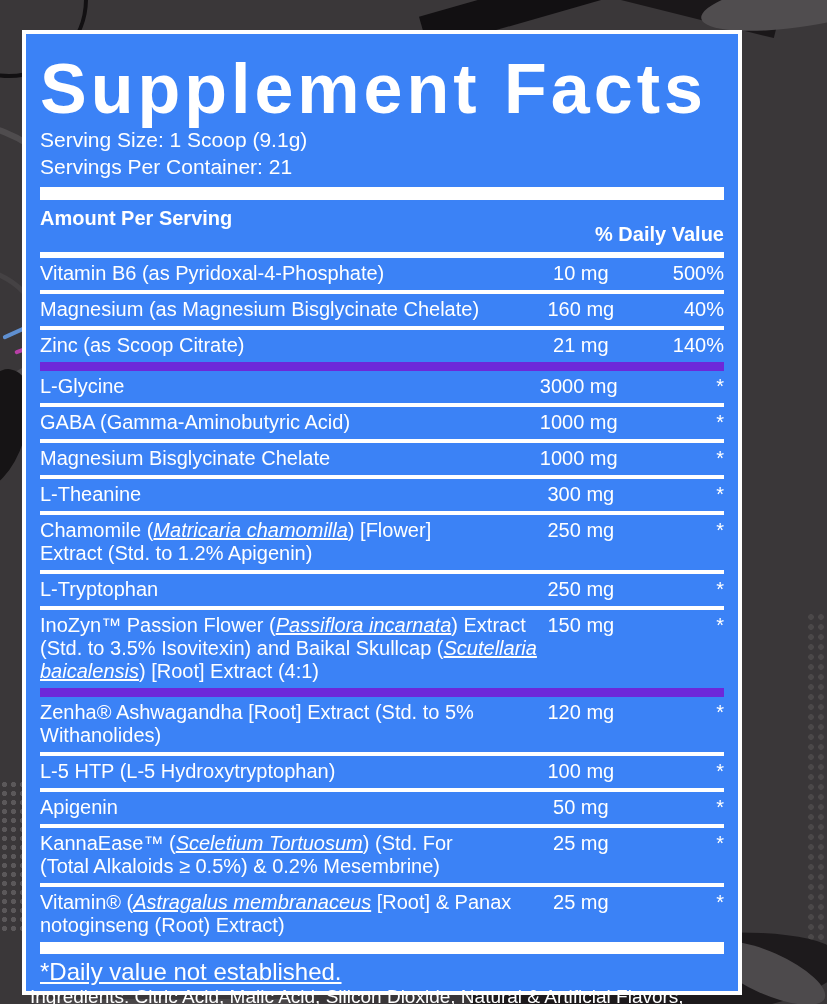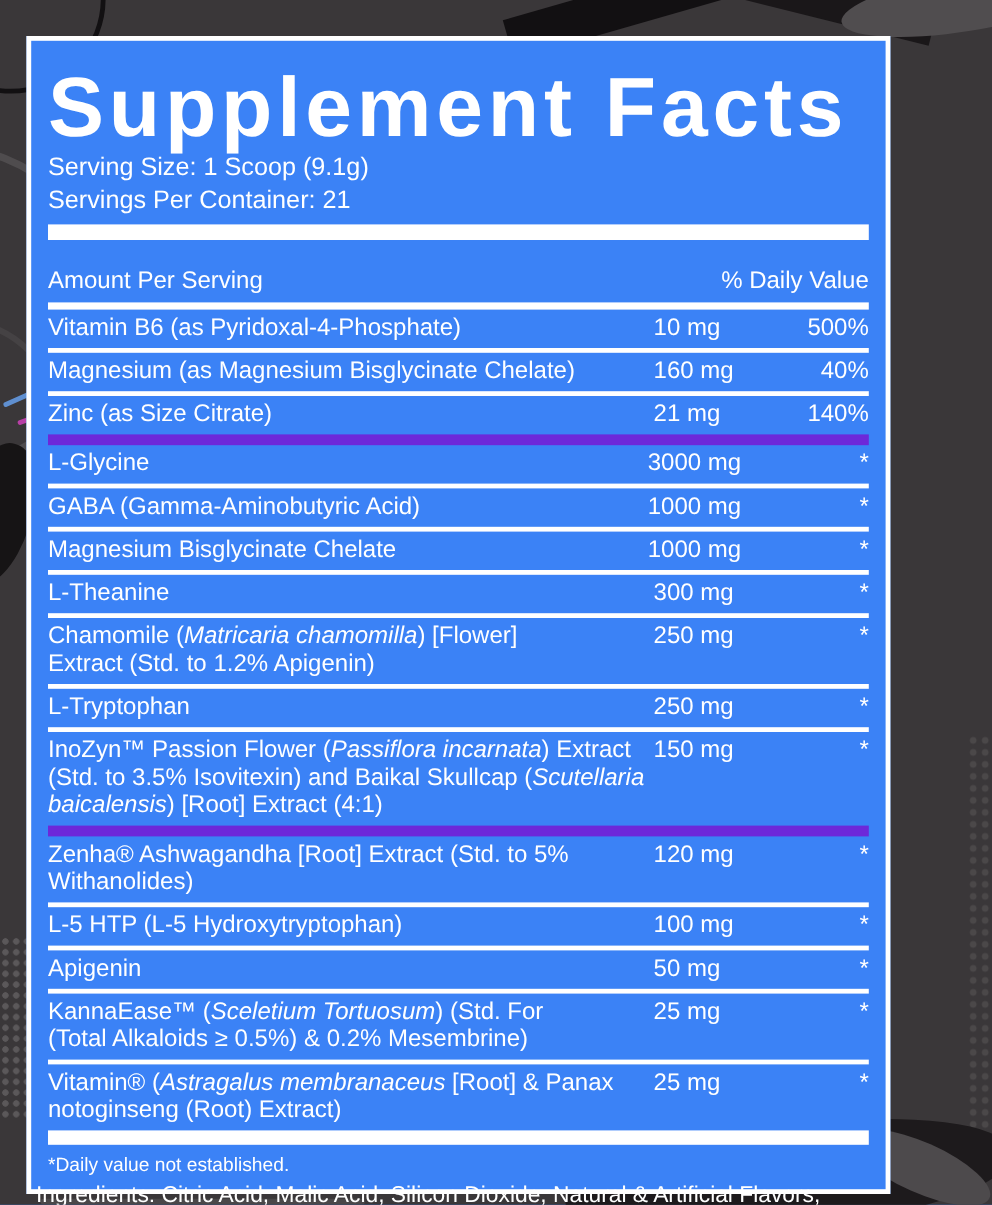--- a/index.html
+++ b/index.html
@@ -26,38 +26,38 @@
     position:absolute;left:22px;top:30px;width:720px;box-sizing:border-box;
     background:#3b82f6;border:4px solid #ffffff;
     padding:18px 14px 0 14px;color:#ffffff;
   }
   .title{
     font-weight:bold;font-size:70px;line-height:70px;letter-spacing:4px;
     white-space:nowrap;margin-top:2px;
   }
   .serving{font-size:21px;line-height:26.5px;margin-top:3px;}
   .thickbar{height:13px;background:#ffffff;margin-top:7px;}
-  .header-row{display:flex;font-weight:normal;font-size:20px;line-height:23px;padding:7px 0 6px 0;align-items:flex-end;}
+  .header-row{display:flex;font-weight:bold;font-size:20px;line-height:23px;padding:7px 0 6px 0;}
   .header-row .hleft{flex:1;}
   .header-row .hright{text-align:right;white-space:nowrap;margin-top:16px;}
   .rows{border-top:6px solid #ffffff;}
   .row{display:flex;align-items:flex-start;font-size:20px;line-height:23px;padding:4px 0 5px 0;}
   .row + .row{border-top:4px solid #ffffff;}
   .row.sep-thick{border-top:9px solid #6d28d9;}
   .row .name{width:592px;padding-right:6px;}
-  .row .amt{width:86px;text-align:left;white-space:nowrap;}
+  .row .amt{width:86px;text-align:center;white-space:nowrap;}
   .row .dv{width:70px;text-align:right;white-space:nowrap;margin-left:48px;}
   .footbar{height:12px;background:#ffffff;}
-  .footnote{font-size:16px;line-height:23px;padding:6px 0 8px 0;}
+  .footnote{font-size:24px;line-height:23px;padding:6px 0 8px 0;text-decoration:underline;}
   
   .ingredients{
     position:absolute;left:30px;top:984px;width:745px;
     color:#ffffff;font-size:19px;line-height:26px;
   }
-  i{font-style:italic;}
+  i{font-style:italic;text-decoration:underline;}
 </style>
 </head>
 <body>
 
 <div class="decor" style="left:420px;top:-10px;width:190px;height:34px;background:#121012;transform:rotate(-16deg);"></div>
 <div class="decor" style="left:610px;top:-12px;width:170px;height:30px;background:#1a1719;transform:rotate(14deg);"></div>
 <div class="decor" style="left:700px;top:-22px;width:210px;height:48px;background:#504d4f;border-radius:50%;transform:rotate(-9deg);"></div>
 <div class="decor ring" style="left:-70px;top:-80px;width:150px;height:150px;border:4px solid #121012;"></div>
 <div class="decor ring" style="left:-180px;top:120px;width:260px;height:260px;border:6px solid #4f4c4e;"></div>
 <div class="decor ring" style="left:-120px;top:265px;width:160px;height:160px;border:5px solid #454244;"></div>
@@ -86,21 +86,21 @@
         <div class="name"><span>Vitamin B6 (as Pyridoxal-4-Phosphate)</span></div>
         <div class="amt">10 mg</div>
         <div class="dv">500%</div>
       </div>
       <div class="row">
         <div class="name"><span>Magnesium (as Magnesium Bisglycinate Chelate)</span></div>
         <div class="amt">160 mg</div>
         <div class="dv">40%</div>
       </div>
       <div class="row">
-        <div class="name"><span>Zinc (as Size Citrate)</span></div>
+        <div class="name"><span>Zinc (as Scoop Citrate)</span></div>
         <div class="amt">21 mg</div>
         <div class="dv">140%</div>
       </div>
       <div class="row sep-thick">
         <div class="name"><span>L-Glycine</span></div>
         <div class="amt">3000 mg</div>
         <div class="dv">*</div>
       </div>
       <div class="row">
         <div class="name"><span>GABA (Gamma-Aminobutyric Acid)</span></div>

